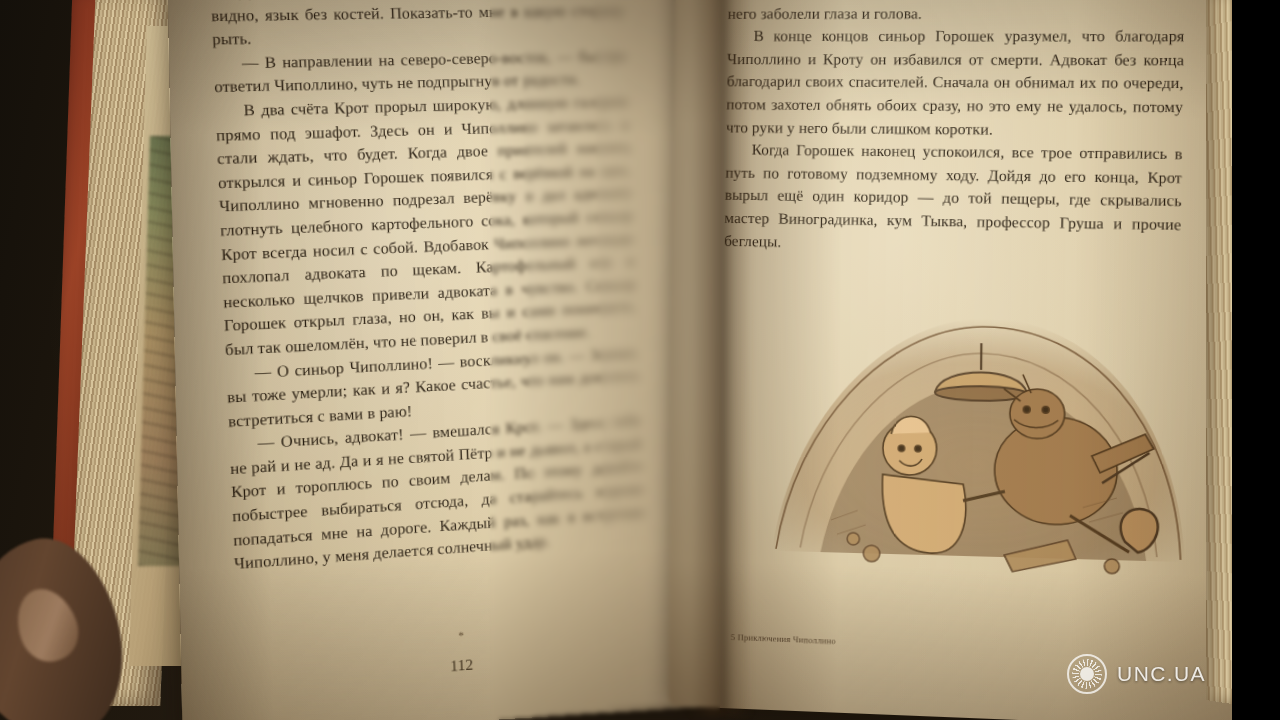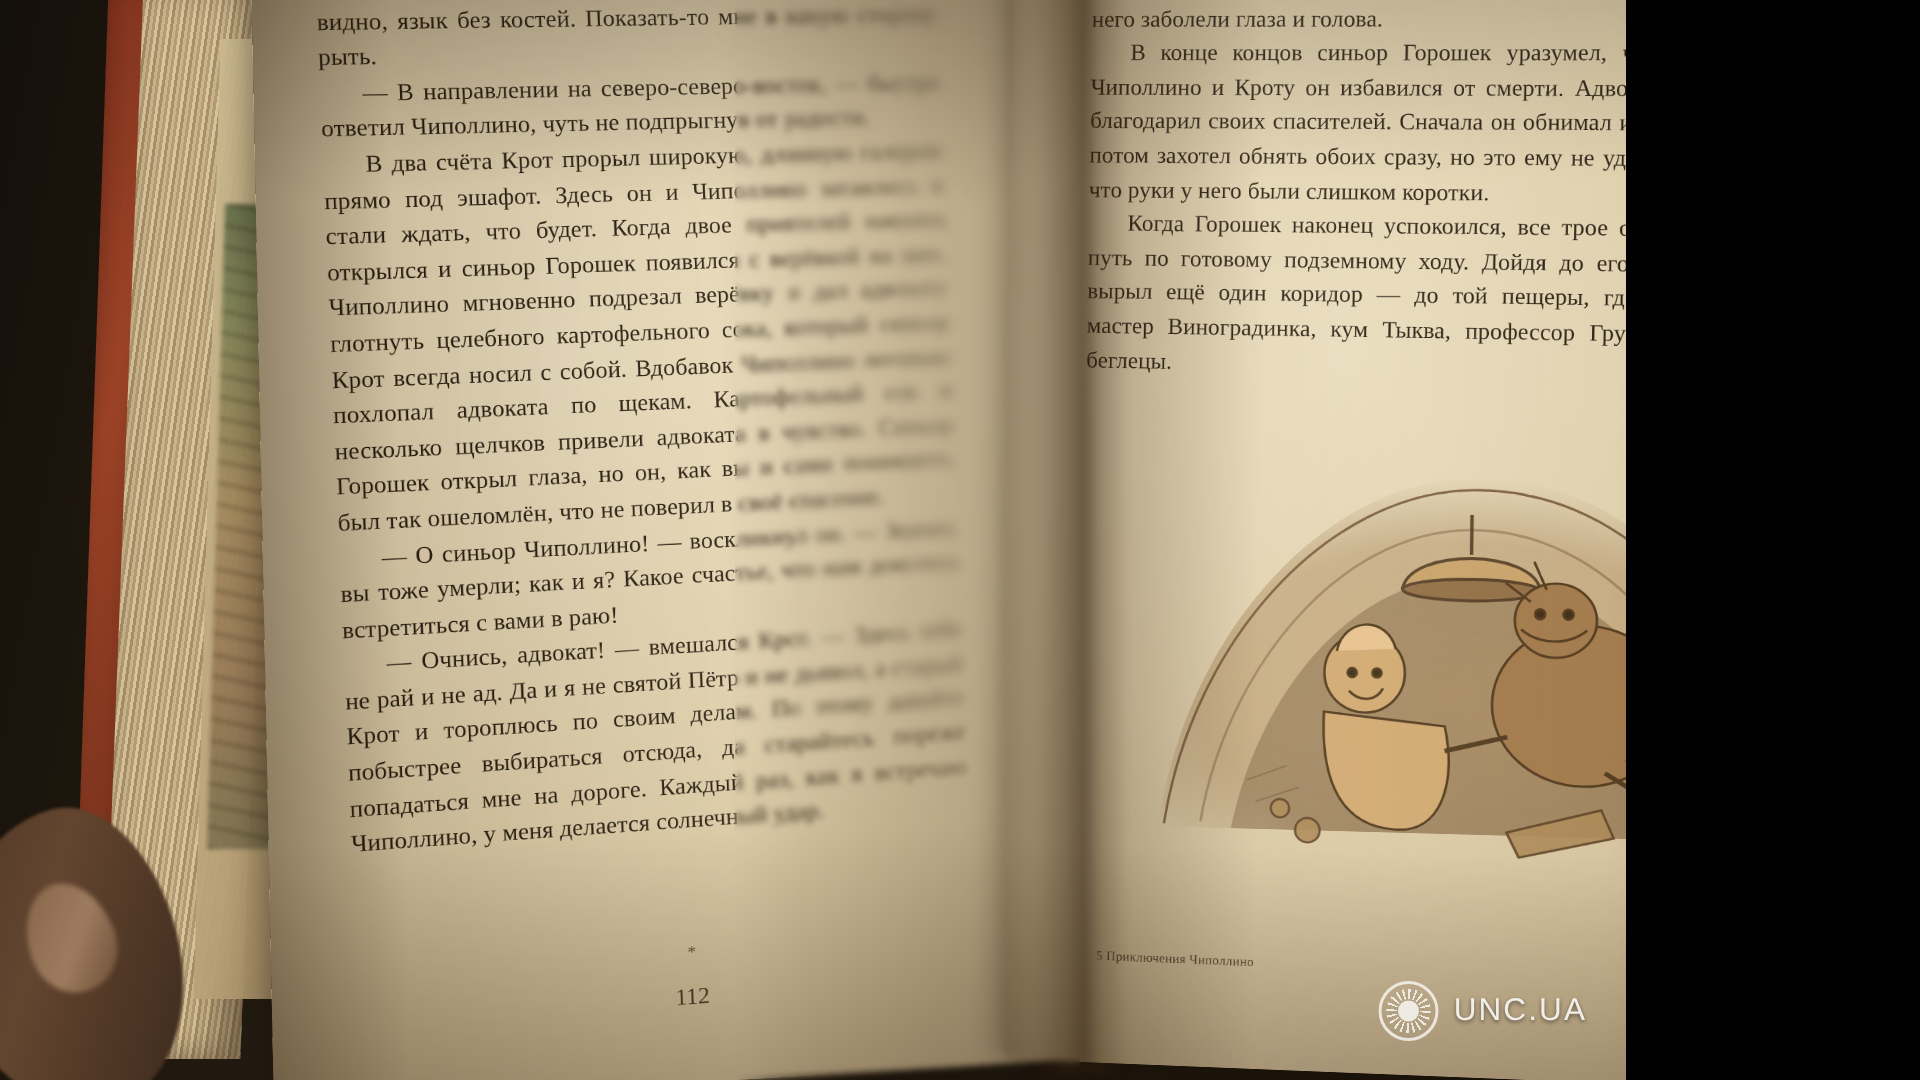--- a/index.html
+++ b/index.html
@@ -2,21 +2,21 @@
 <html><head>
 <meta charset="utf-8">
 <style>
   html, body {
     margin: 0;
     padding: 0;
     background: #000;
   }
   #scene {
     position: relative;
-    width: 1084px;
+    width: 1232px;
     height: 720px;
     overflow: hidden;
     font-family: "Liberation Serif", serif;
     background: #120d08;
   }
 
   
   .bg-dark {
     position: absolute;
     inset: 0;

